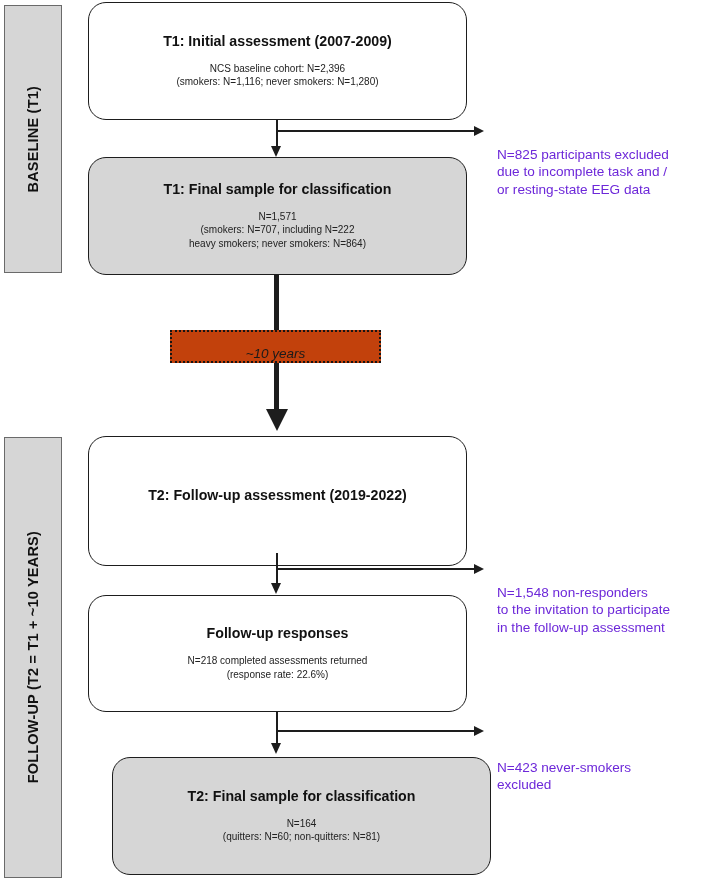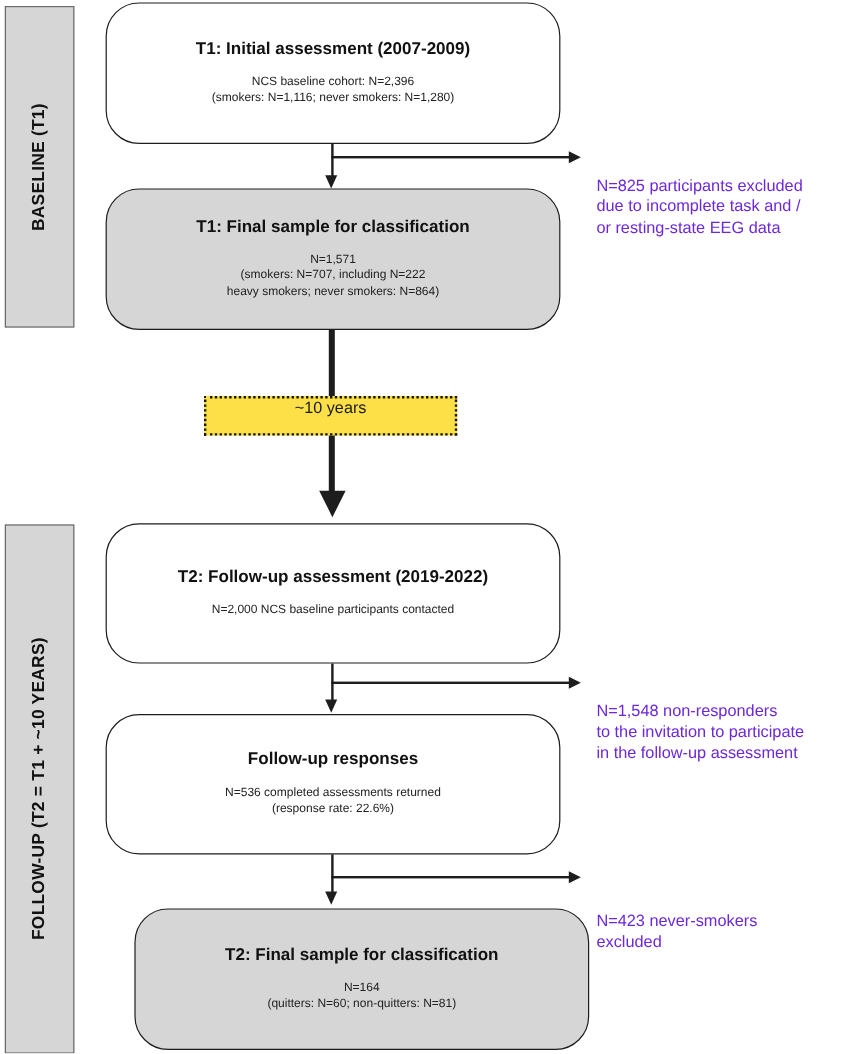--- a/index.html
+++ b/index.html
@@ -37,21 +37,21 @@
     letter-spacing: 0.2px;
     white-space: nowrap;
     color: #111;
   }
 
   
   .flow-box {
     position: absolute;
     box-sizing: border-box;
     border: 1.6px solid #1d1d1d;
-    border-radius: 28px;
+    border-radius: 18px;
     background: #ffffff;
     display: flex;
     flex-direction: column;
     align-items: center;
     justify-content: center;
     text-align: center;
     padding: 6px 14px;
   }
   .flow-box.shaded { background: #d6d6d6; }
   .flow-box .box-title {
@@ -65,25 +65,26 @@
     font-size: 10px;
     line-height: 1.38;
     color: #222;
     white-space: pre-line;
   }
 
   
   .interval-box {
     position: absolute;
     box-sizing: border-box;
-    background: #fde047;
+    background: #c2410c;
     border: 2px dotted #151515;
     display: flex;
-    align-items: flex-start;
+    align-items: flex-end;
     justify-content: center;
+    font-style: italic;
     font-size: 13.5px;
     color: #1a1a1a;
     z-index: 3;
   }
 
   
   .vline {
     position: absolute;
     background: #1d1d1d;
     width: 2px;
@@ -161,37 +162,36 @@
 heavy smokers; never smokers: N=864)</div>
   </div>
 
   <div class="vline thick" style="left:274px; top:275px; height:138px;"></div>
   <div class="arrow-down big" style="left:265.5px; top:409px;"></div>
 
   <div class="interval-box" style="left:170px; top:330px; width:211px; height:33px;">
     <span>~10 years</span>
   </div>
 
-  <div class="flow-box" style="left:88px; top:436px; width:379px; height:117px;">
+  <div class="flow-box" style="left:88px; top:436px; width:379px; height:130px;">
     <div class="box-title">T2: Follow-up assessment (2019-2022)</div>
-    <div class="box-body">N=2,000 NCS baseline participants contacted</div>
   </div>
 
   <div class="vline" style="left:276px; top:553px; height:32px;"></div>
   <div class="arrow-down" style="left:270.5px; top:583px;"></div>
   <div class="hline" style="left:276px; top:568px; width:199px;"></div>
   <div class="arrow-right" style="left:474px; top:564px;"></div>
 
   <div class="side-note" style="left:497px; top:540px; width:212px;">N=1,548 non-responders
 to the invitation to participate
 in the follow-up assessment</div>
 
   <div class="flow-box" style="left:88px; top:595px; width:379px; height:117px;">
     <div class="box-title">Follow-up responses</div>
-    <div class="box-body">N=536 completed assessments returned
+    <div class="box-body">N=218 completed assessments returned
 (response rate: 22.6%)</div>
   </div>
 
   <div class="vline" style="left:276px; top:712px; height:33px;"></div>
   <div class="arrow-down" style="left:270.5px; top:743px;"></div>
   <div class="hline" style="left:276px; top:730px; width:199px;"></div>
   <div class="arrow-right" style="left:474px; top:726px;"></div>
 
   <div class="side-note" style="left:497px; top:715px; width:210px;">N=423 never-smokers
 excluded</div>

